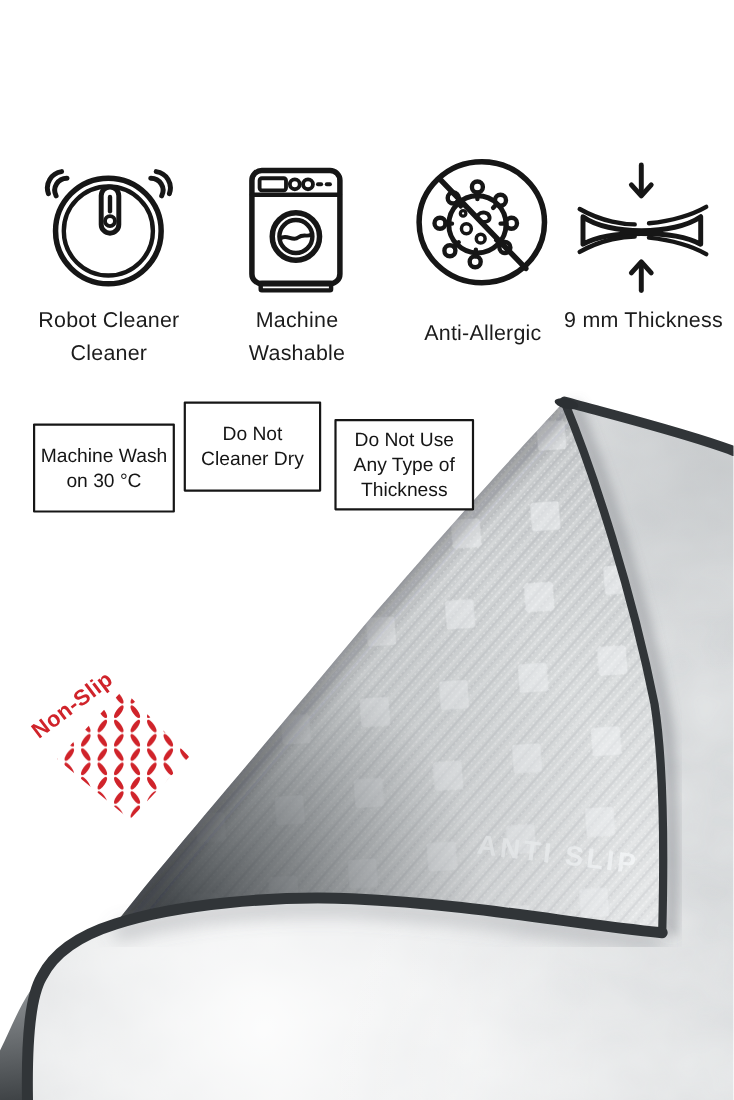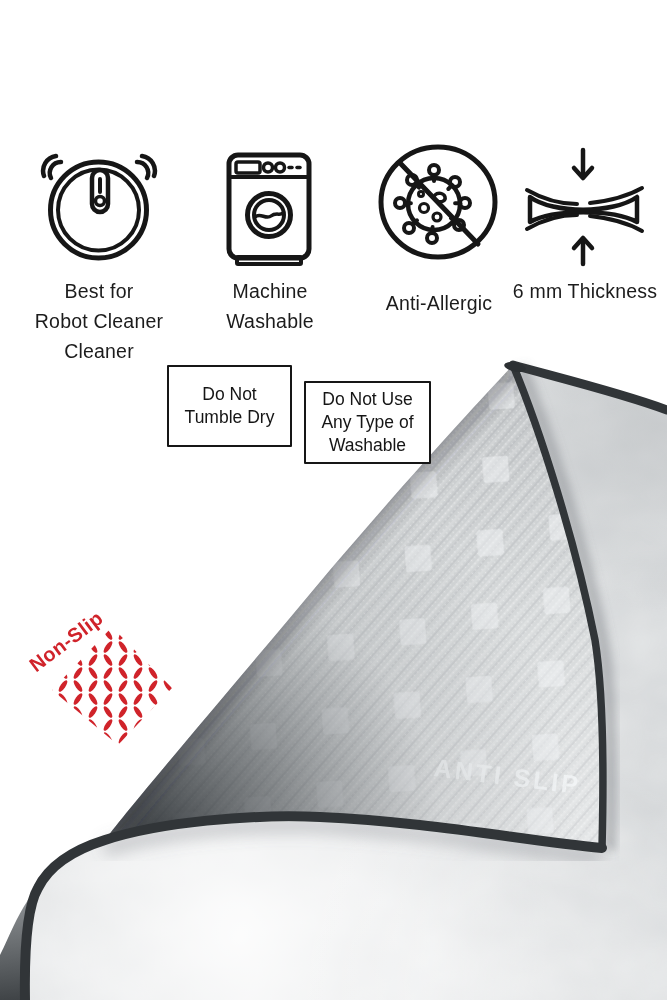--- a/index.html
+++ b/index.html
@@ -156,21 +156,20 @@
         <path d="M 4,28 A 15 15 0 0 1 16,8" stroke-width="4.5"></path>
         <path d="M 11,30 A 11 11 0 0 1 21,14" stroke-width="4.5"></path>
         <path d="M 114,28 A 15 15 0 0 0 102,8" stroke-width="4.5"></path>
         <path d="M 107,30 A 11 11 0 0 0 97,14" stroke-width="4.5"></path>
       </g>
       <rect x="52" y="22" width="16" height="42" rx="8" fill="#ffffff" stroke="#161616" stroke-width="4.5"></rect>
       <line x1="60" y1="31" x2="60" y2="44" stroke="#161616" stroke-width="4" stroke-linecap="round"></line>
       <circle cx="60" cy="53" r="4.5" fill="none" stroke="#161616" stroke-width="3.5"></circle>
     </svg>
     <div class="flabel">
-      <span>Best for</span>
       <span>Robot Cleaner</span>
       <span>Cleaner</span>
     </div>
   </div>
 
   <div class="feature f2">
     <svg width="92" height="118" viewBox="0 0 92 118">
       <g class="ink">
         <rect x="5" y="5" width="80" height="103" rx="9" stroke-width="5"></rect>
         <line x1="5" y1="27" x2="85" y2="27" stroke-width="4"></line>
@@ -231,32 +230,36 @@
         <path d="M 14,46 C 35,58 55,60 64,60" stroke-width="4"></path>
         <path d="M 77,59 C 95,57 115,52 129,44" stroke-width="4"></path>
         <path d="M 17,53 C 40,70 100,70 124,53 L 124,78 C 100,65 40,65 17,78 Z"></path>
         <path d="M 14,85 C 35,73 55,71 64,71" stroke-width="4"></path>
         <path d="M 77,72 C 95,74 115,79 129,87" stroke-width="4"></path>
         <line x1="70" y1="120" x2="70" y2="96"></line>
         <path d="M 61,104 L 70,94 L 79,104"></path>
       </g>
     </svg>
     <div class="flabel">
-      <span>6 mm Thickness</span>
-    </div>
-  </div>
-
+      <span>9 mm Thickness</span>
+    </div>
+  </div>
+
+  <div class="care-box cb1">
+    <span>Machine Wash</span>
+    <span>on 30 °C</span>
+  </div>
   <div class="care-box cb2">
     <span>Do Not</span>
-    <span>Tumble Dry</span>
+    <span>Cleaner Dry</span>
   </div>
   <div class="care-box cb3">
     <span>Do Not Use</span>
     <span>Any Type of</span>
-    <span>Washable</span>
+    <span>Thickness</span>
   </div>
 
   <div class="nonslip-text">Non-Slip</div>
   <svg class="tread-svg" viewBox="0 0 140 140">
     <defs>
       <pattern id="treadP" width="30" height="26" patternUnits="userSpaceOnUse">
         <g fill="#d0232a">
           <ellipse rx="6.8" ry="2.4" transform="translate(8,6) rotate(-55)"></ellipse>
           <ellipse rx="6.8" ry="2.4" transform="translate(23,6) rotate(55)"></ellipse>
           <ellipse rx="6.8" ry="2.4" transform="translate(8,19) rotate(55)"></ellipse>

